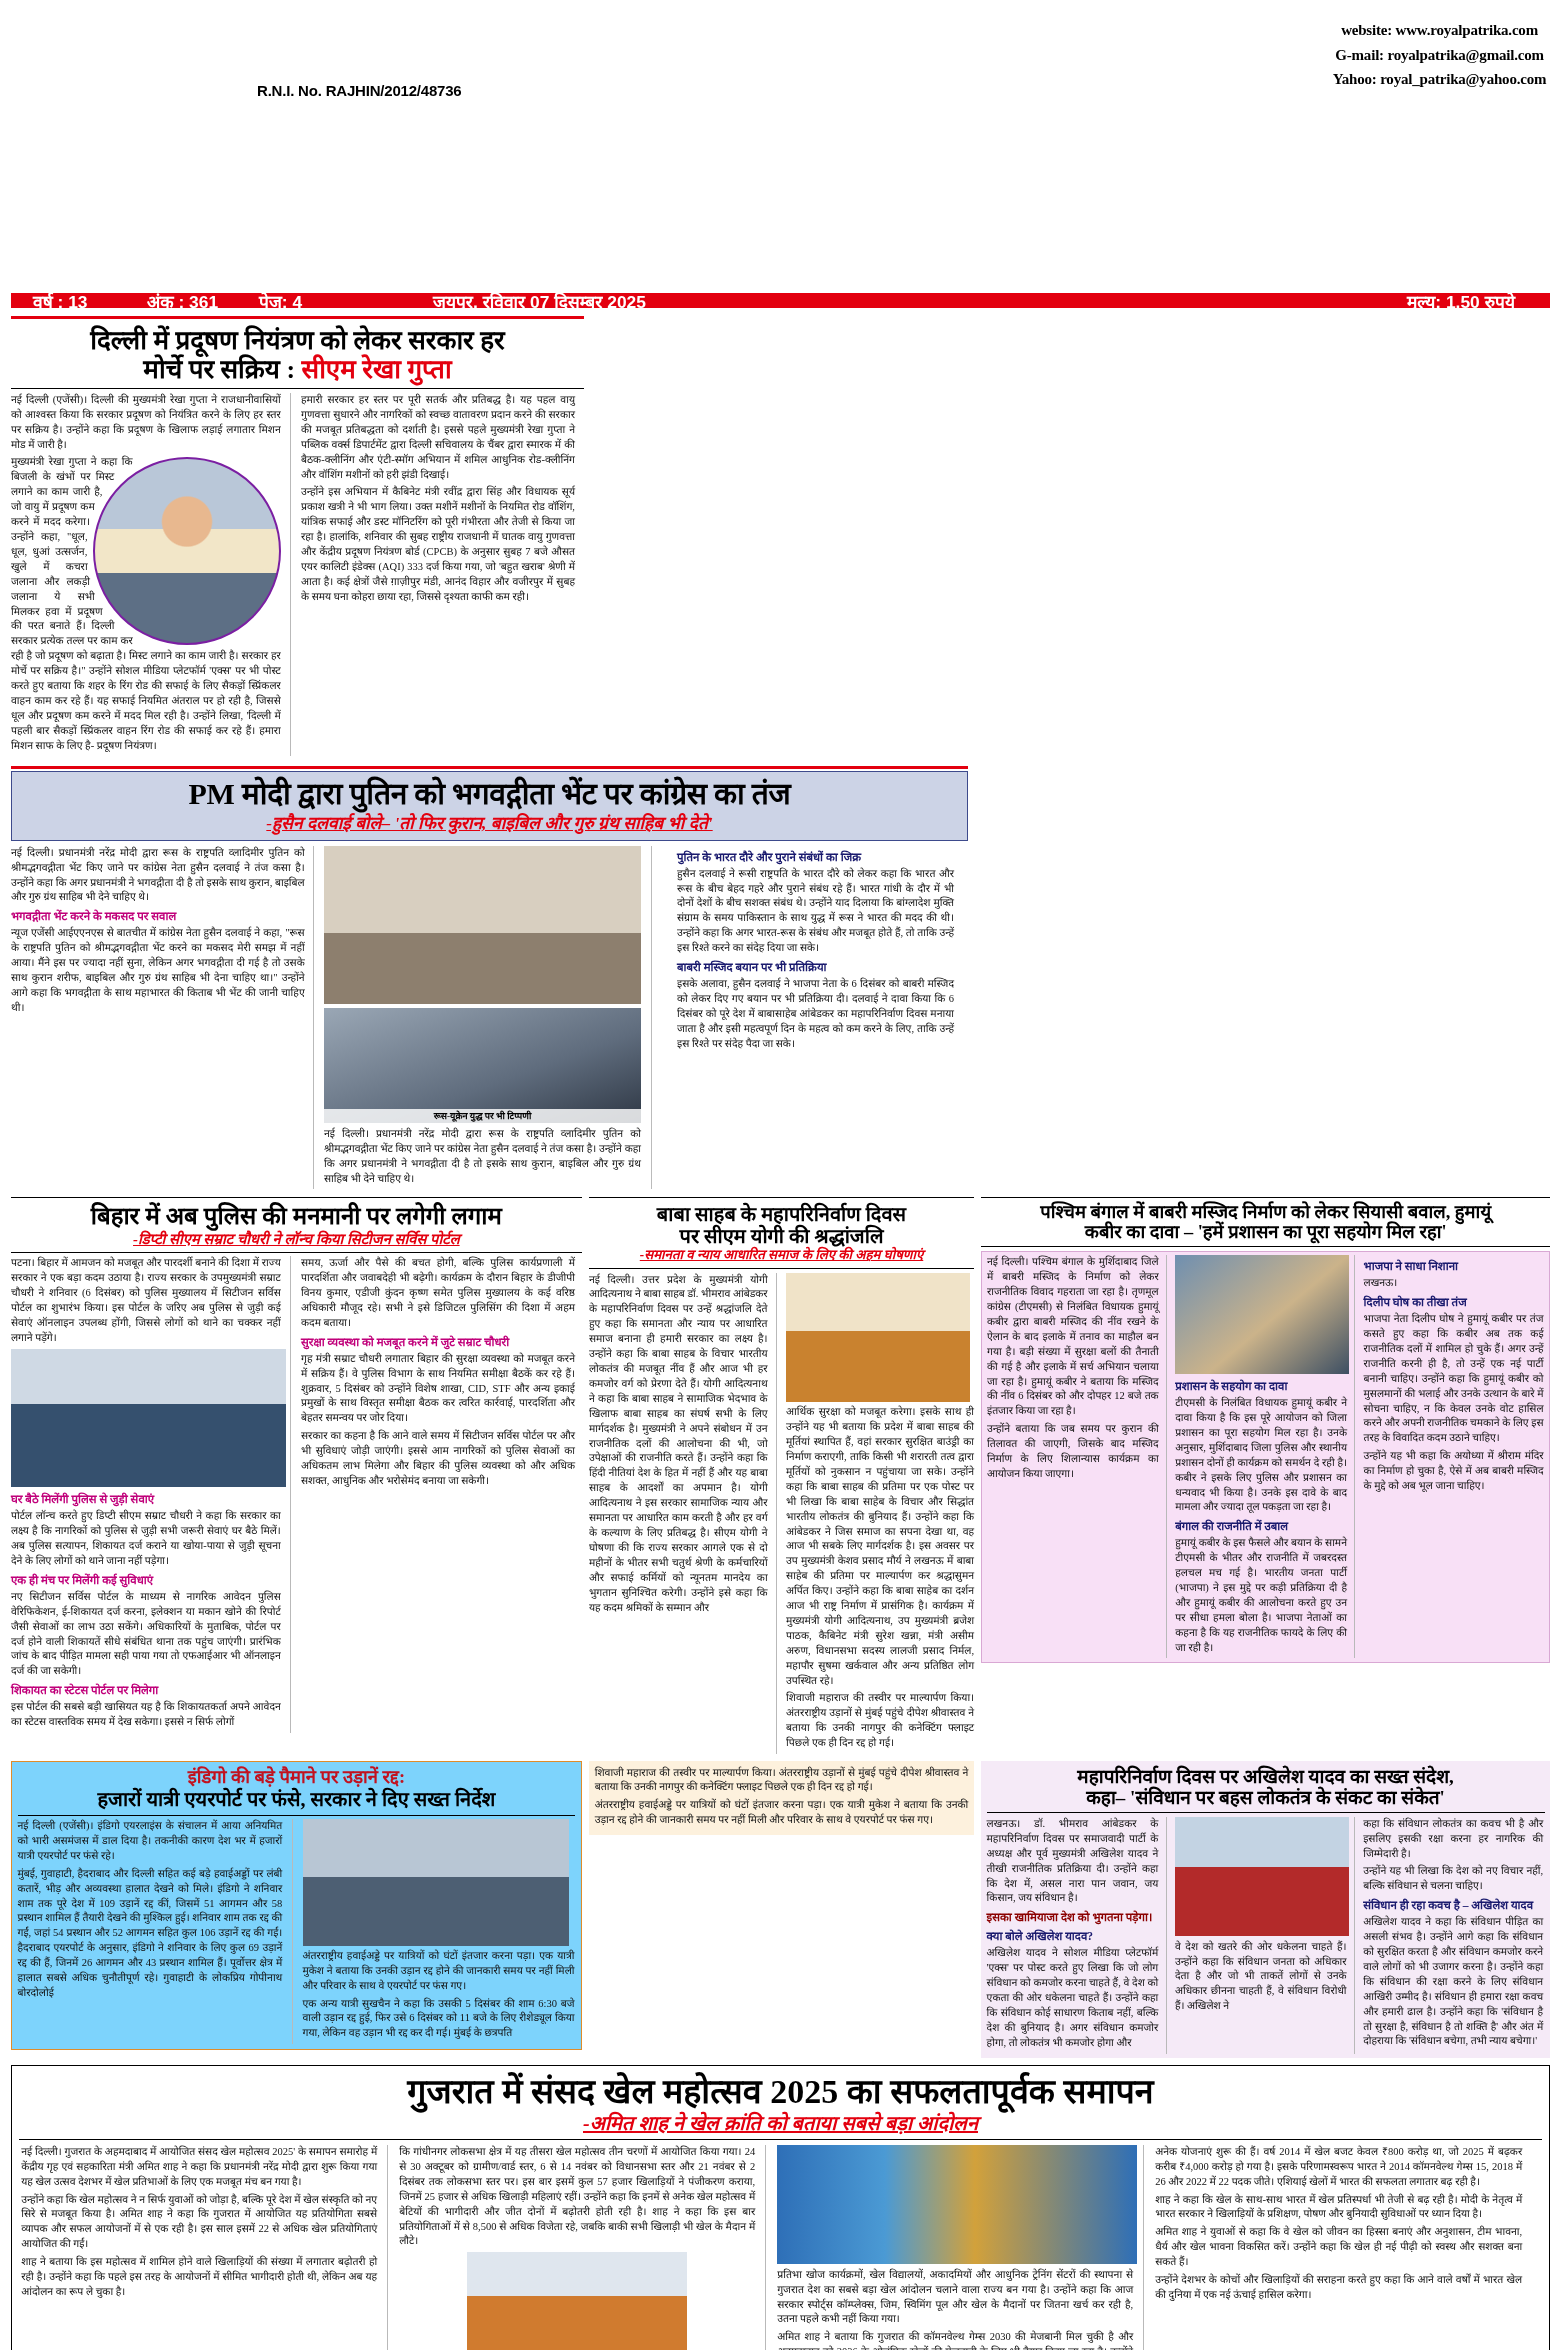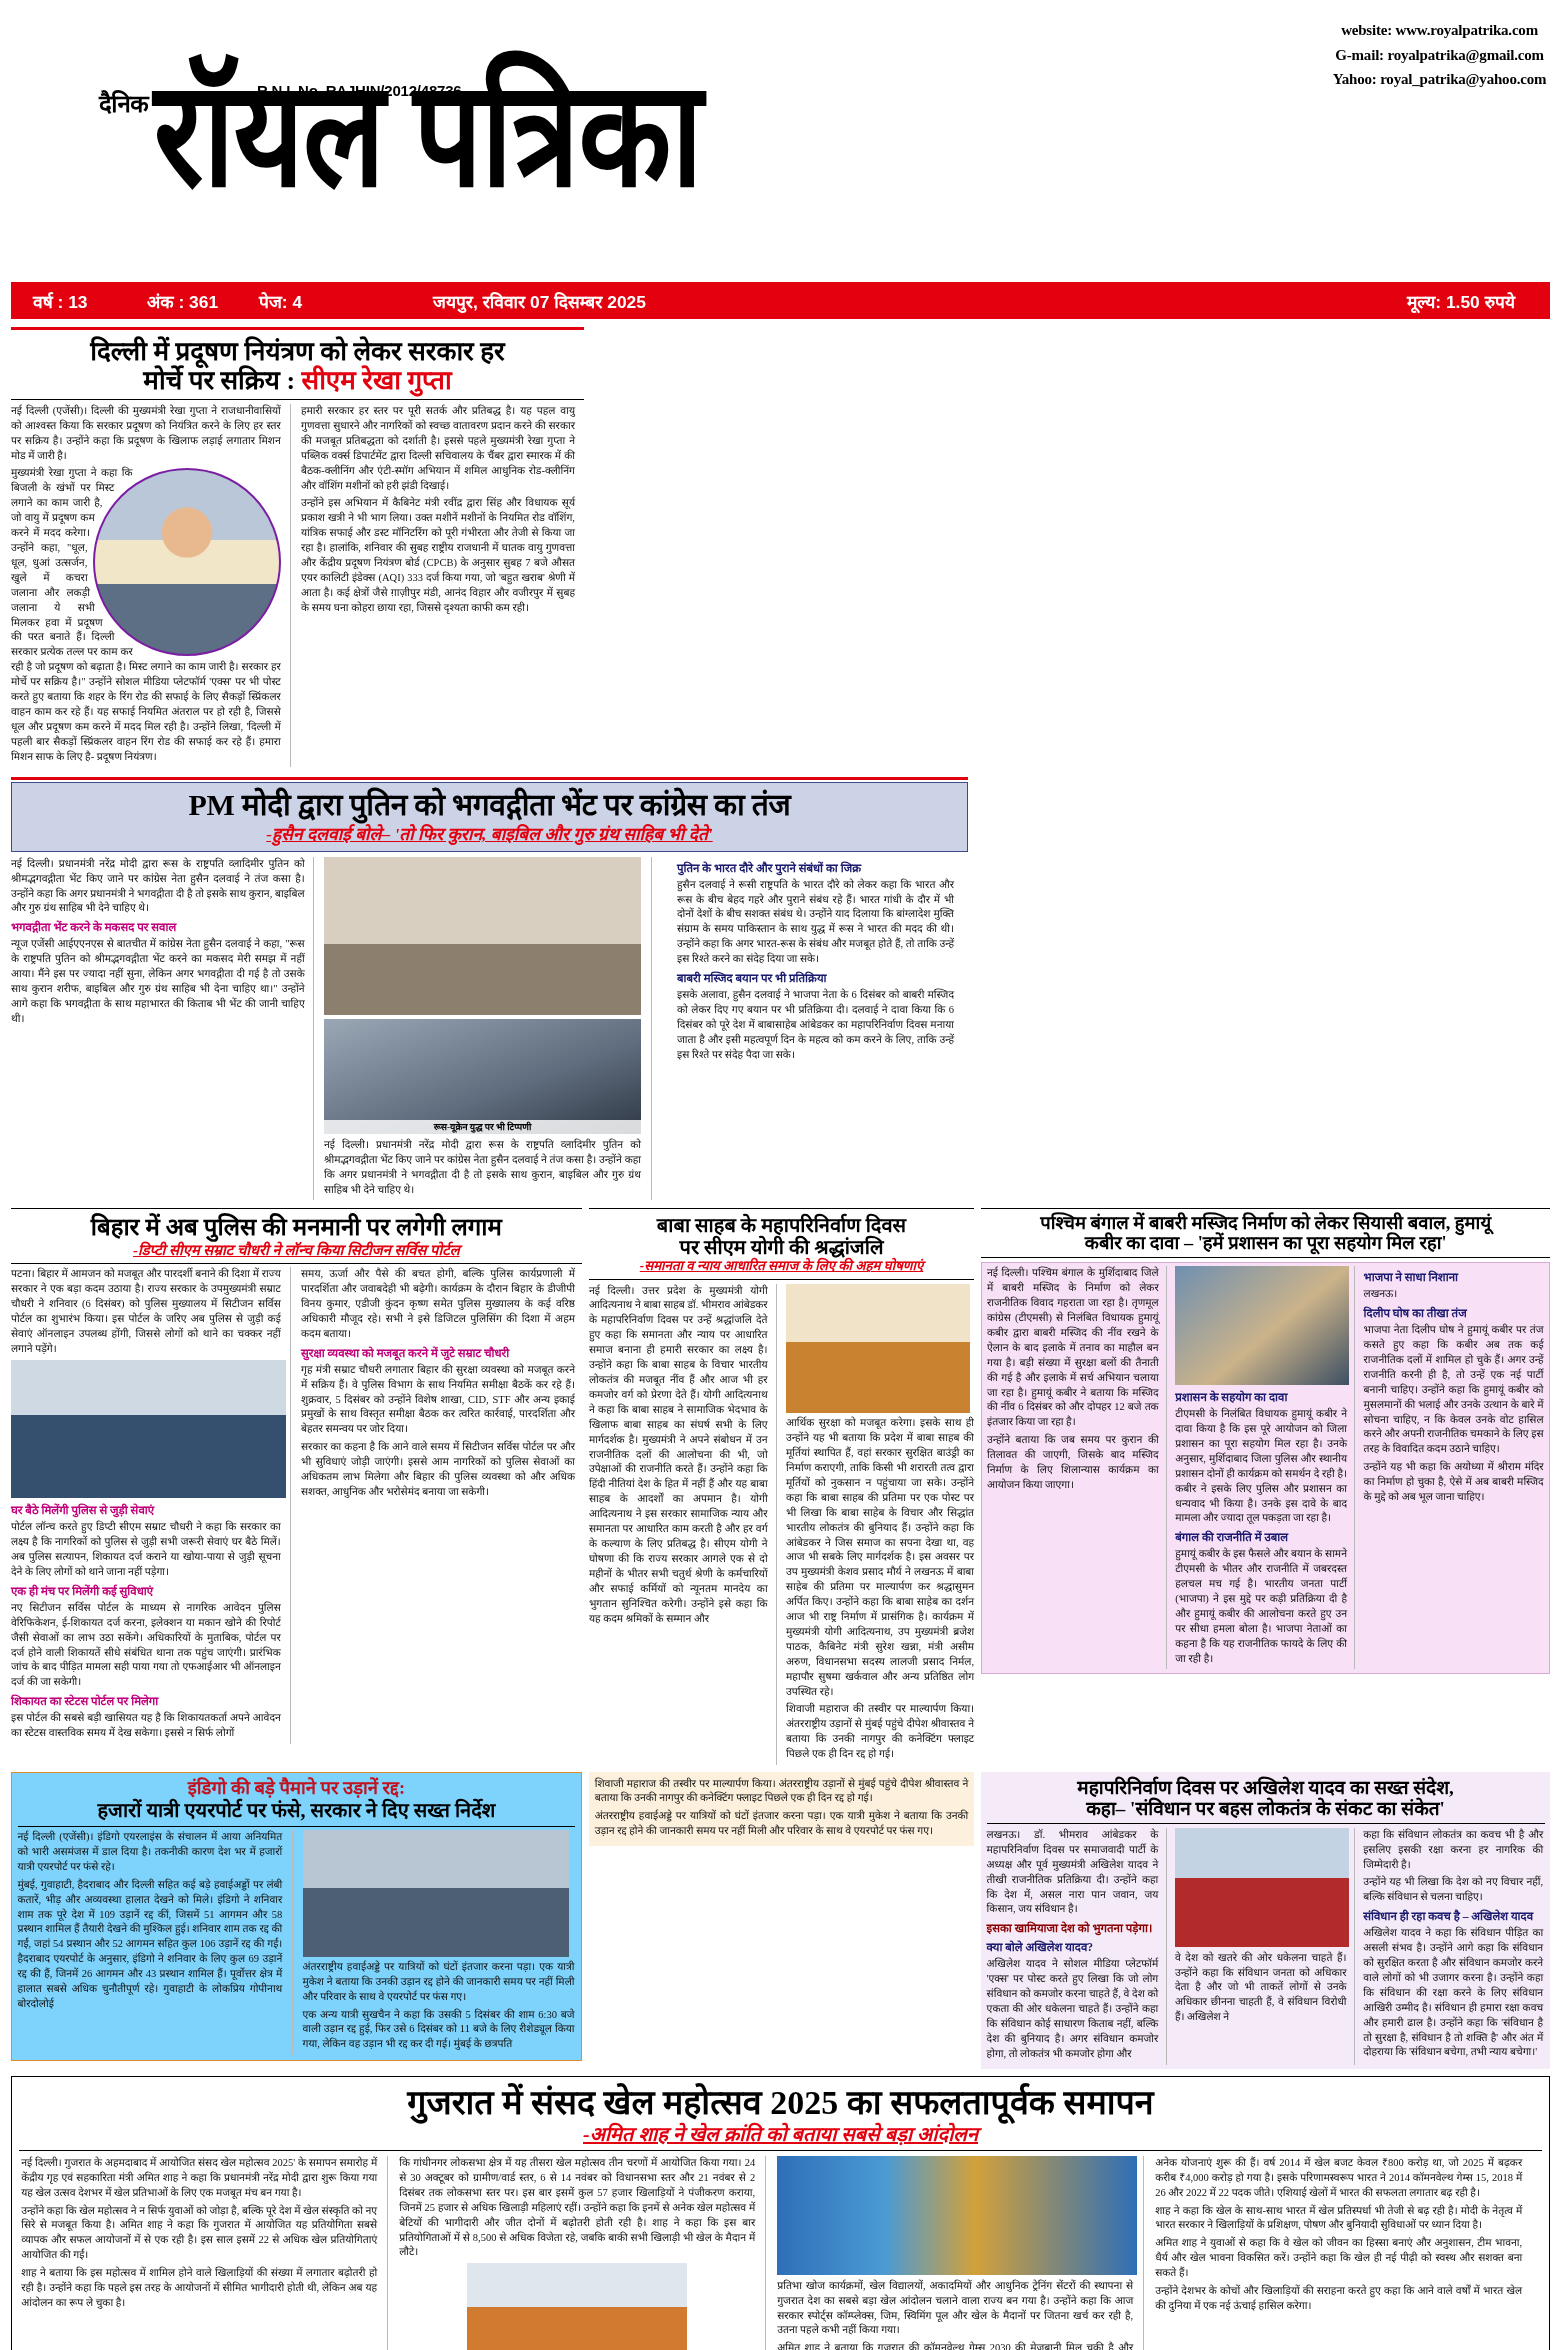--- a/index.html
+++ b/index.html
@@ -29,23 +29,23 @@
     font-size:24px; margin-top:22px; margin-right:5.5px; letter-spacing:-0.5px;
   }
   .mast-title {
     font-family:"Liberation Serif", serif; font-weight:bold;
     font-size:121px; line-height:0.96; letter-spacing:-0.9px;
     transform:scaleY(1.22); transform-origin:top left;
   }
 
   
   .infobar {
-    background:#e3000f; color:#fff; height:37px;
+    background:#e3000f; color:#fff; height:15px;
     display:flex; align-items:center; position:relative;
-    font-size:17.4px; font-weight:bold; margin-top:0;
+    font-size:17.4px; font-weight:bold; margin-top:11px;
   }
   .infobar .ib { position:absolute; white-space:nowrap; }
   .ib-varsh { left:22px; }
   .ib-ank   { left:136px; }
   .ib-page  { left:248px; }
   .ib-place { left:422px; }
   .ib-price { right:35px; }
 
   
   .hl {
@@ -139,24 +139,20 @@
 
 <div class="page">
 
   <div class="masthead">
     <div class="contact-block">
       <div>website: www.royalpatrika.com</div>
       <div>G-mail: royalpatrika@gmail.com</div>
       <div>Yahoo: royal_patrika@yahoo.com</div>
     </div>
     <div class="rni">R.N.I. No. RAJHIN/2012/48736</div>
-    <div class="mast-wrap">
-      <div class="mast-dainik">दैनिक</div>
-      <div class="mast-title">रॉयल पत्रिका</div>
-    </div>
   </div>
 
   <div class="infobar">
     <span class="ib ib-varsh">वर्ष : 13</span>
     <span class="ib ib-ank">अंक : 361</span>
     <span class="ib ib-page">पेज: 4</span>
     <span class="ib ib-place">जयपुर, रविवार 07 दिसम्बर 2025</span>
     <span class="ib ib-price">मूल्य: 1.50 रुपये</span>
   </div>
 

